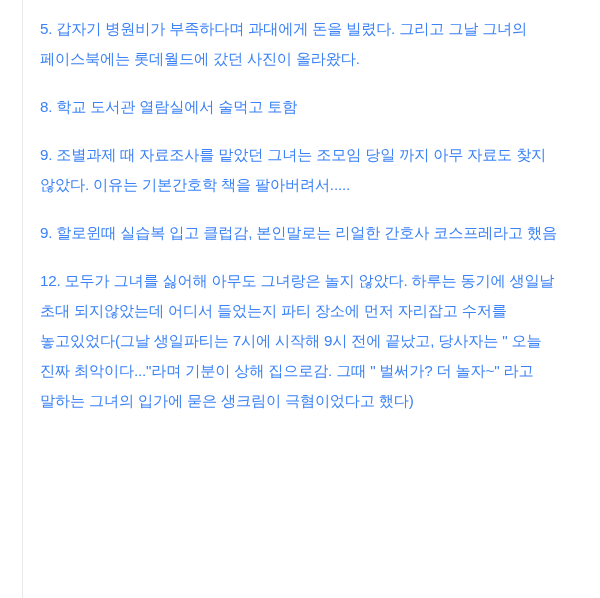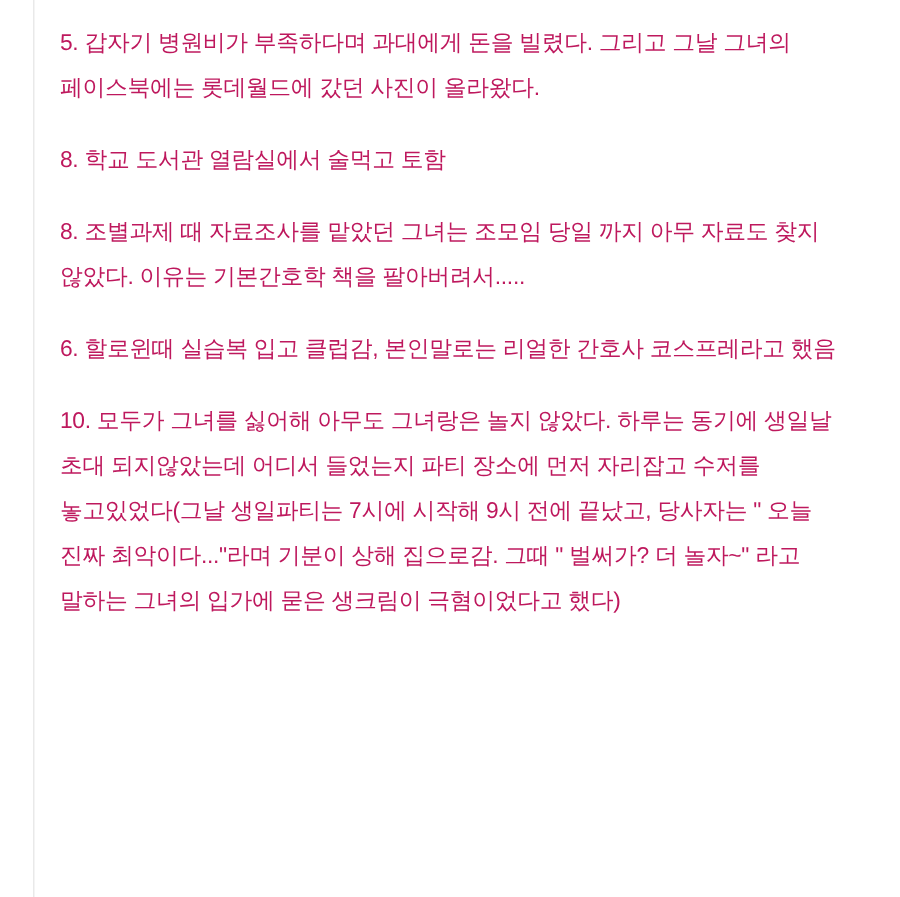--- a/index.html
+++ b/index.html
@@ -31,36 +31,36 @@
   }
   .content {
     position: absolute;
     left: 40px;
     top: 14px;
     width: 520px;
   }
   .para {
     font-size: 15.2px;
     line-height: 30px;
-    color: #be185d;
+    color: #3b82f6;
     letter-spacing: -0.2px;
     margin: 0 0 18px 0;
     word-break: keep-all;
     text-align: left;
     white-space: pre-wrap;
   }
   .para:last-child {
     margin-bottom: 0;
   }
 </style>
 </head>
 <body>
 
 <div class="page">
   <div class="left-rule"></div>
   <div class="content">
     <p class="para">5. 갑자기 병원비가 부족하다며 과대에게 돈을 빌렸다. 그리고 그날 그녀의 페이스북에는 롯데월드에 갔던 사진이 올라왔다.</p>
     <p class="para">8. 학교 도서관 열람실에서 술먹고 토함</p>
-    <p class="para">8. 조별과제 때 자료조사를 맡았던 그녀는 조모임 당일 까지 아무 자료도 찾지 않았다. 이유는 기본간호학 책을 팔아버려서.....</p>
-    <p class="para">6. 할로윈때 실습복 입고 클럽감, 본인말로는 리얼한 간호사 코스프레라고 했음</p>
-    <p class="para">10. 모두가 그녀를 싫어해 아무도 그녀랑은 놀지 않았다. 하루는 동기에 생일날 초대 되지않았는데 어디서 들었는지 파티 장소에 먼저 자리잡고 수저를 놓고있었다(그날 생일파티는 7시에 시작해 9시 전에 끝났고, 당사자는 " 오늘 진짜 최악이다..."라며 기분이 상해 집으로감. 그때 " 벌써가? 더 놀자~" 라고 말하는 그녀의 입가에 묻은 생크림이 극혐이었다고 했다)</p>
+    <p class="para">9. 조별과제 때 자료조사를 맡았던 그녀는 조모임 당일 까지 아무 자료도 찾지 않았다. 이유는 기본간호학 책을 팔아버려서.....</p>
+    <p class="para">9. 할로윈때 실습복 입고 클럽감, 본인말로는 리얼한 간호사 코스프레라고 했음</p>
+    <p class="para">12. 모두가 그녀를 싫어해 아무도 그녀랑은 놀지 않았다. 하루는 동기에 생일날 초대 되지않았는데 어디서 들었는지 파티 장소에 먼저 자리잡고 수저를 놓고있었다(그날 생일파티는 7시에 시작해 9시 전에 끝났고, 당사자는 " 오늘 진짜 최악이다..."라며 기분이 상해 집으로감. 그때 " 벌써가? 더 놀자~" 라고 말하는 그녀의 입가에 묻은 생크림이 극혐이었다고 했다)</p>
   </div>
 </div>
 
 </body></html>

